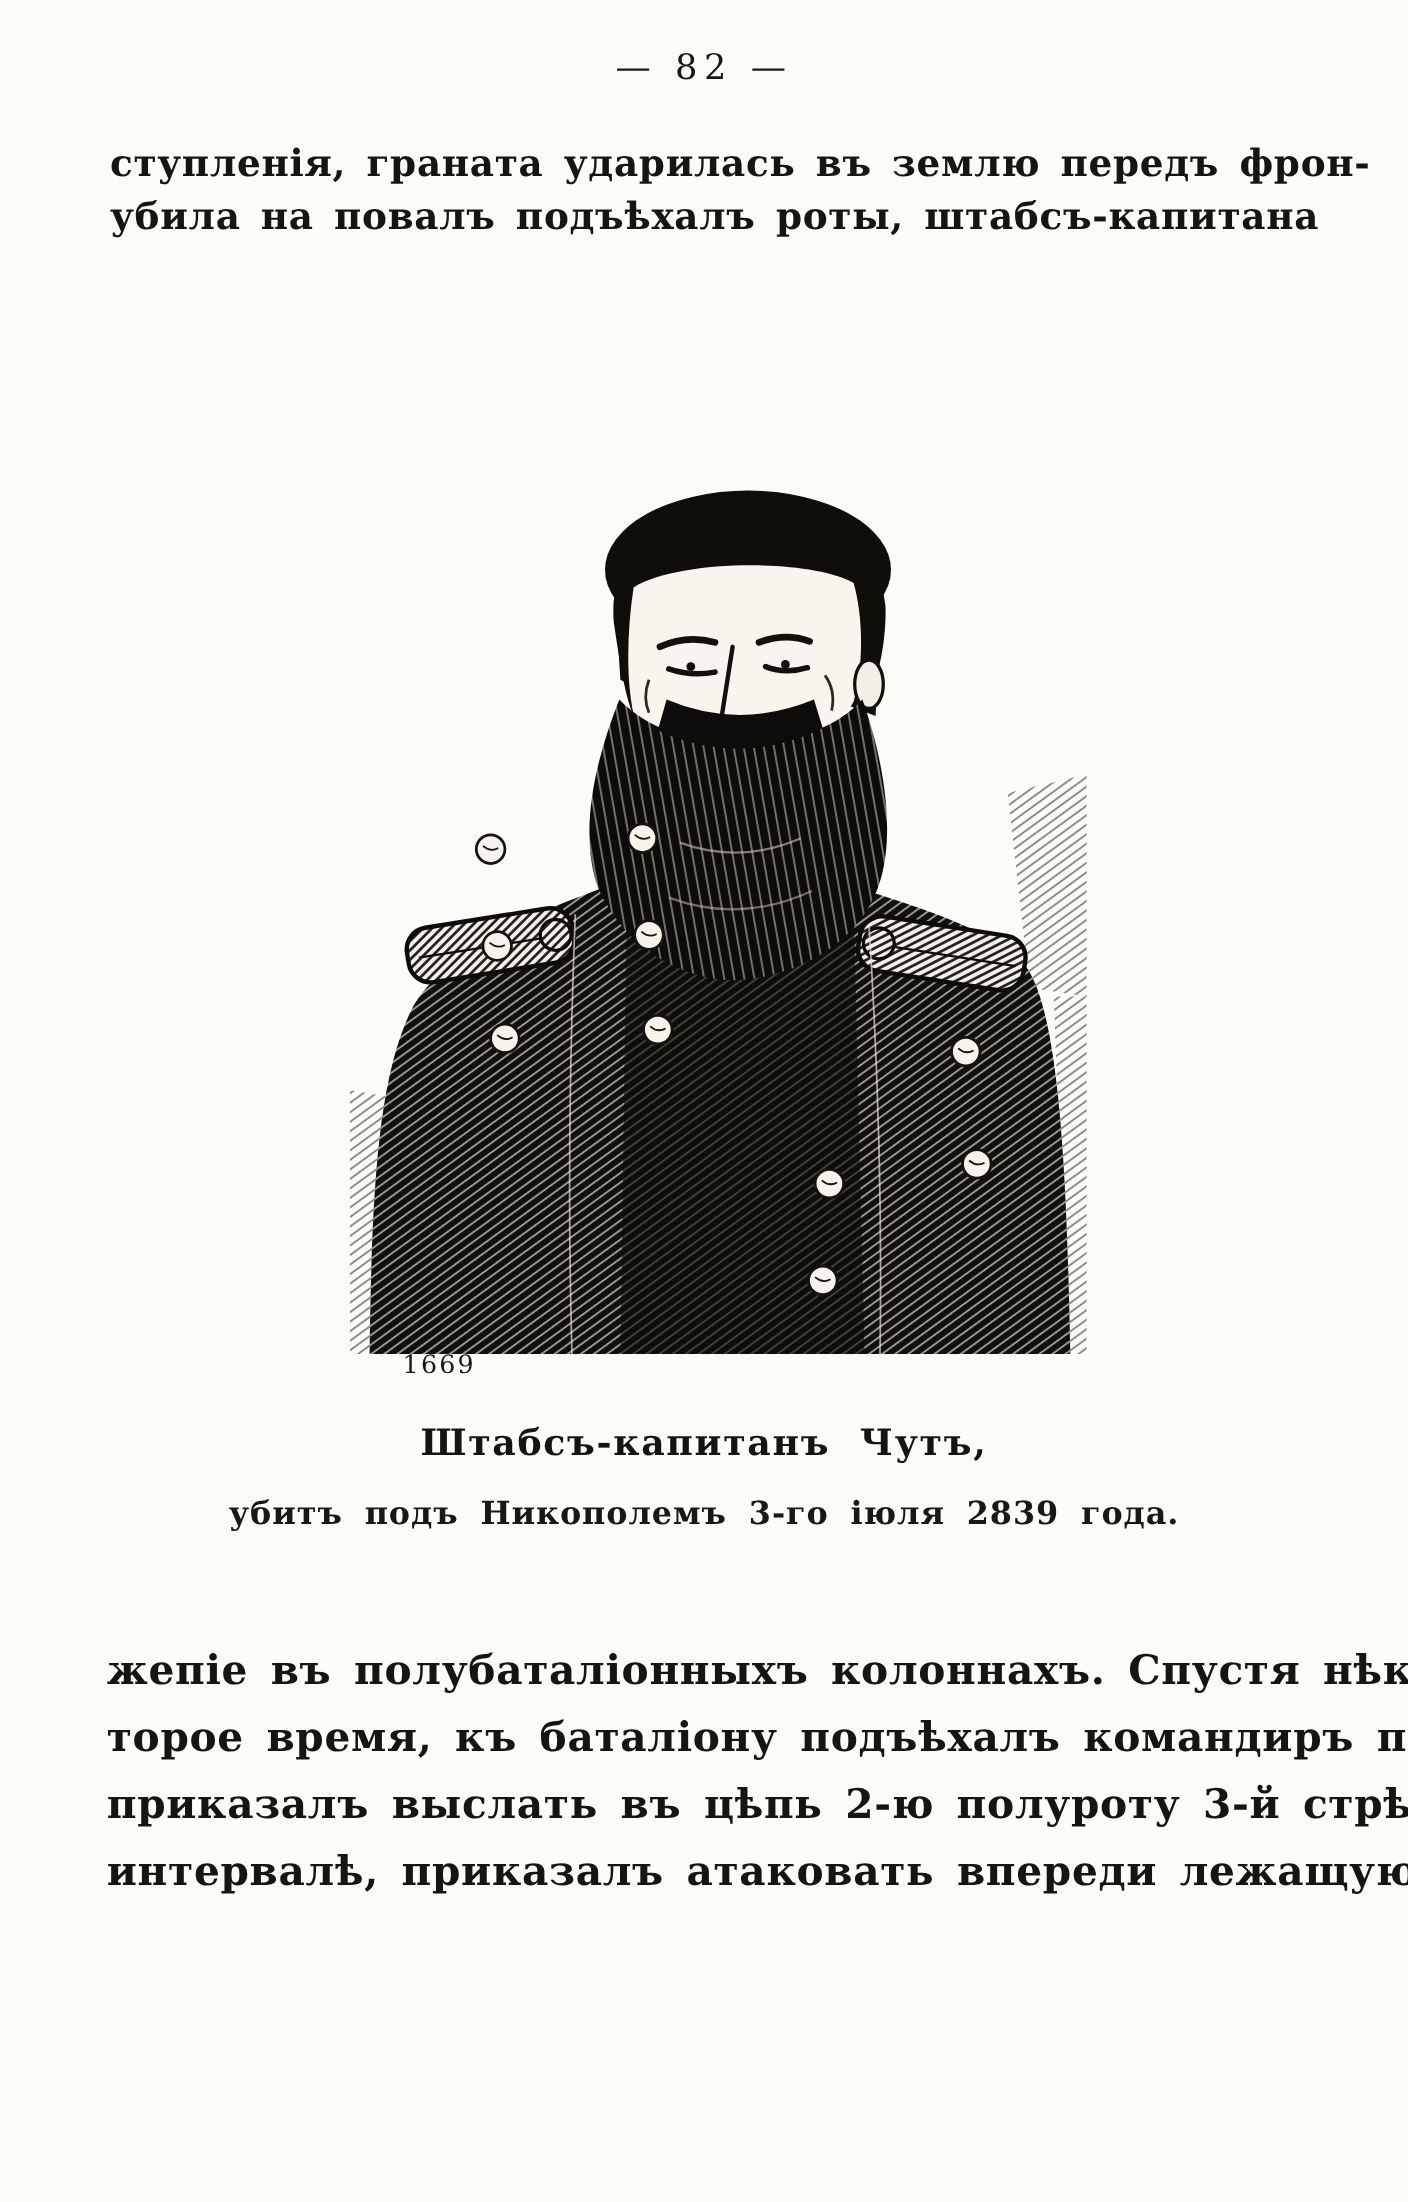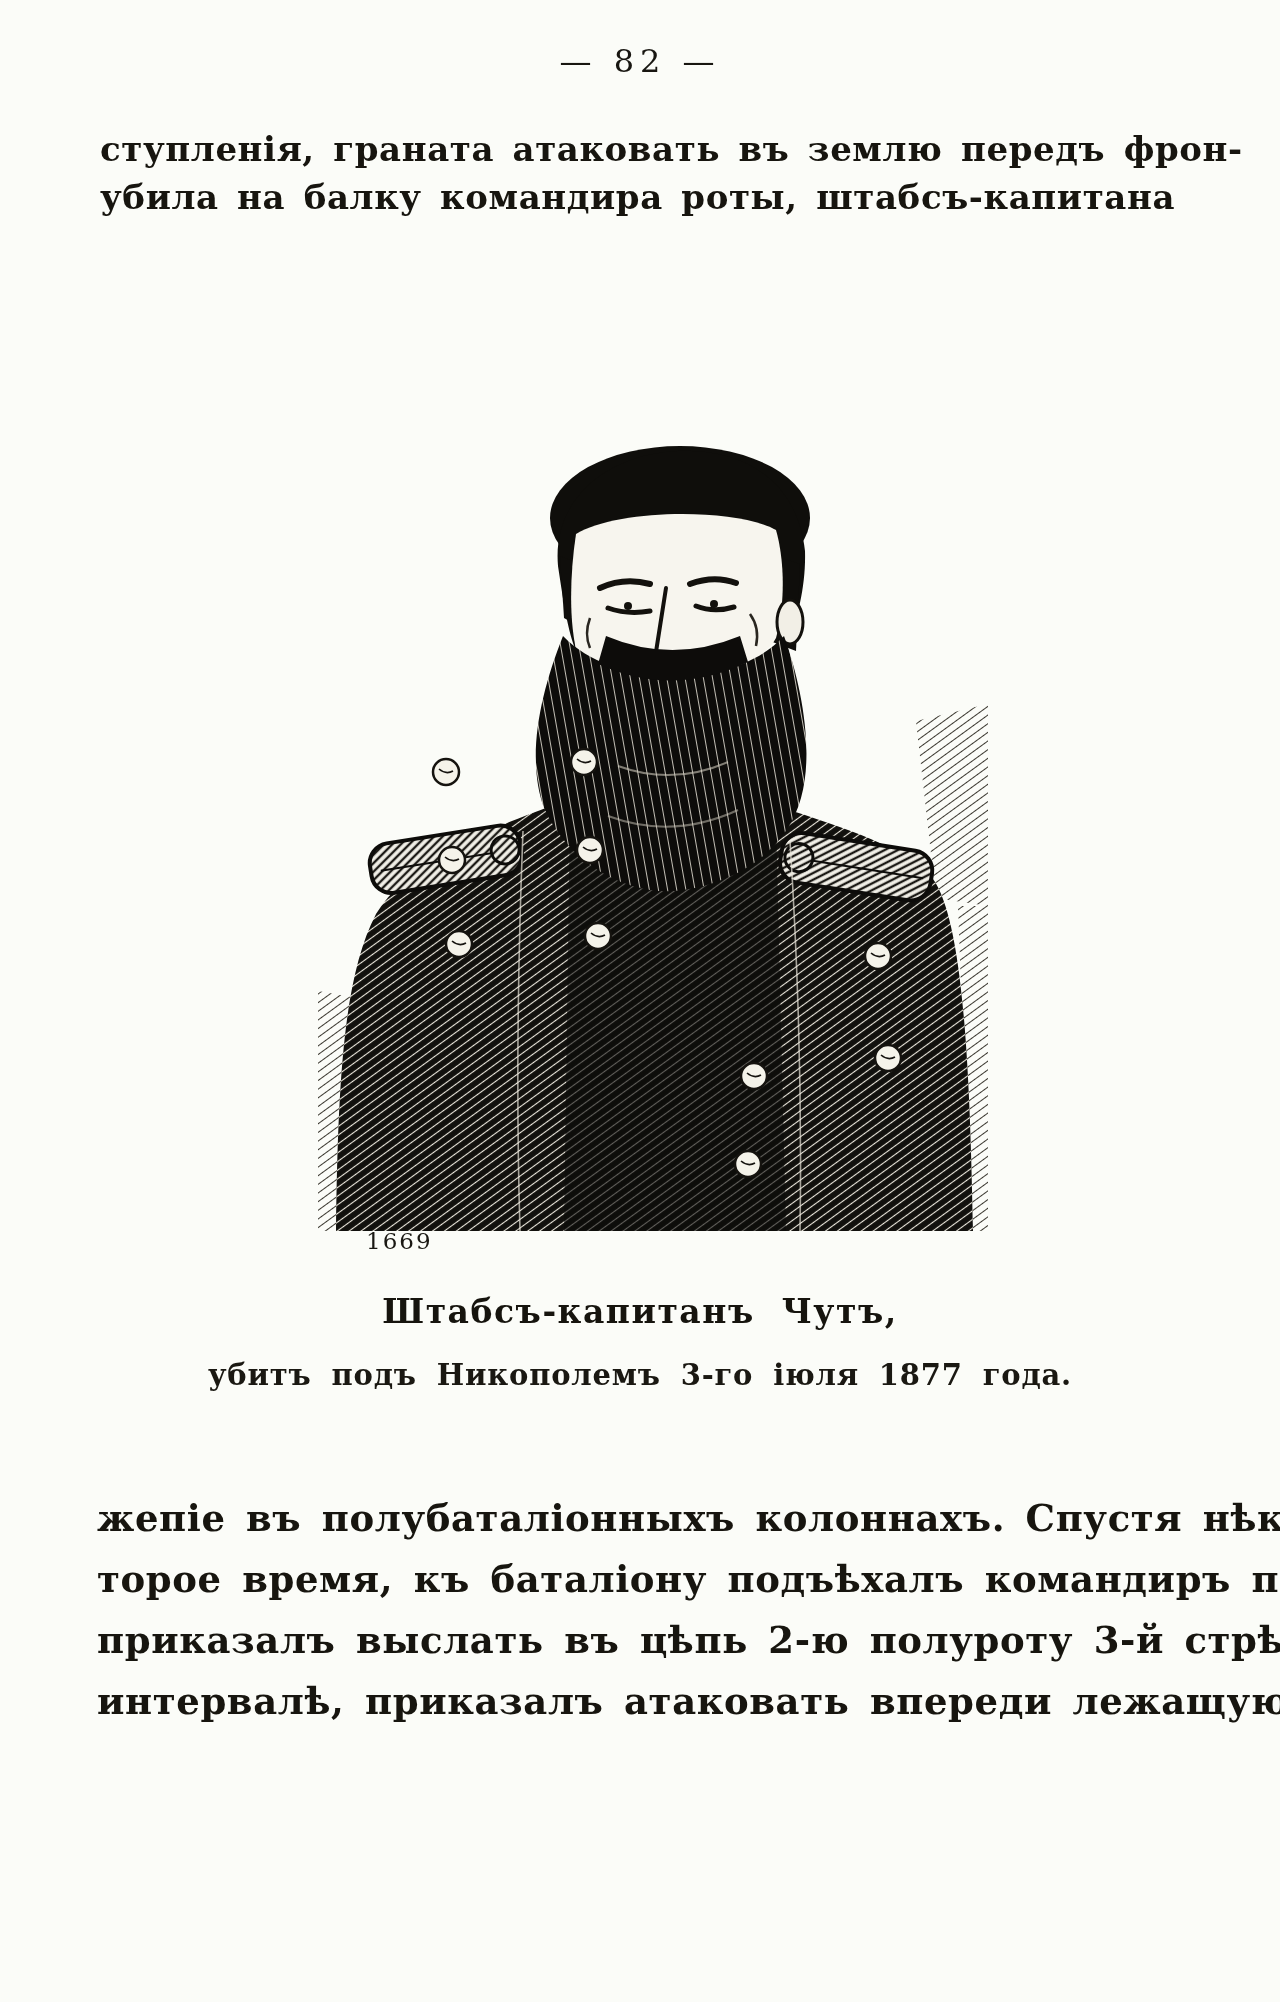--- a/index.html
+++ b/index.html
@@ -85,22 +85,22 @@
   }
 </style>
 </head>
 <body>
 
 <div class="page">
 
   <div class="page-number">— 82 —</div>
 
   <div class="para para-top">
-    <div class="line">ступленія, граната атаковать въ землю передъ фрон-</div>
-    <div class="line">убила на балку командира роты, штабсъ-капитана</div>
+    <div class="line">ступленія, граната ударилась въ землю передъ фрон-</div>
+    <div class="line">убила на повалъ подъѣхалъ роты, штабсъ-капитана</div>
   </div>
 
   <div class="figure-wrap">
     <svg viewBox="0 0 670 795" xmlns="http://www.w3.org/2000/svg">
       <defs>
         <pattern id="pDark" patternUnits="userSpaceOnUse" width="7" height="7" patternTransform="rotate(-36)">
           <rect width="7" height="7" fill="#11100d"></rect>
           <line x1="0" y1="3.5" x2="7" y2="3.5" stroke="#ebe7dd" stroke-width="1.1"></line>
         </pattern>
         <pattern id="pMid" patternUnits="userSpaceOnUse" width="6" height="6" patternTransform="rotate(-36)">
@@ -197,21 +197,21 @@
       <g stroke="#e8e4d8" stroke-width="1.6" fill="none" opacity="0.7">
         <path d="M205,395 C200,520 198,660 202,795"></path>
         <path d="M472,405 C480,530 484,670 482,795"></path>
       </g>
     </svg>
   </div>
 
   <div class="plate-number">1669</div>
 
   <div class="caption-title">Штабсъ-капитанъ Чутъ,</div>
-  <div class="caption-subtitle">убитъ подъ Никополемъ 3-го іюля 1877 года.</div>
+  <div class="caption-subtitle">убитъ подъ Никополемъ 3-го іюля 2839 года.</div>
 
   <div class="para para-bottom">
     <div class="line">жепіе въ полубаталіонныхъ колоннахъ. Спустя нѣко-</div>
     <div class="line">торое время, къ баталіону подъѣхалъ командиръ полка</div>
     <div class="line">приказалъ выслать въ цѣпь 2-ю полуроту 3-й стрѣл-</div>
     <div class="line">интервалѣ, приказалъ атаковать впереди лежащую</div>
   </div>
 
 </div>
 

